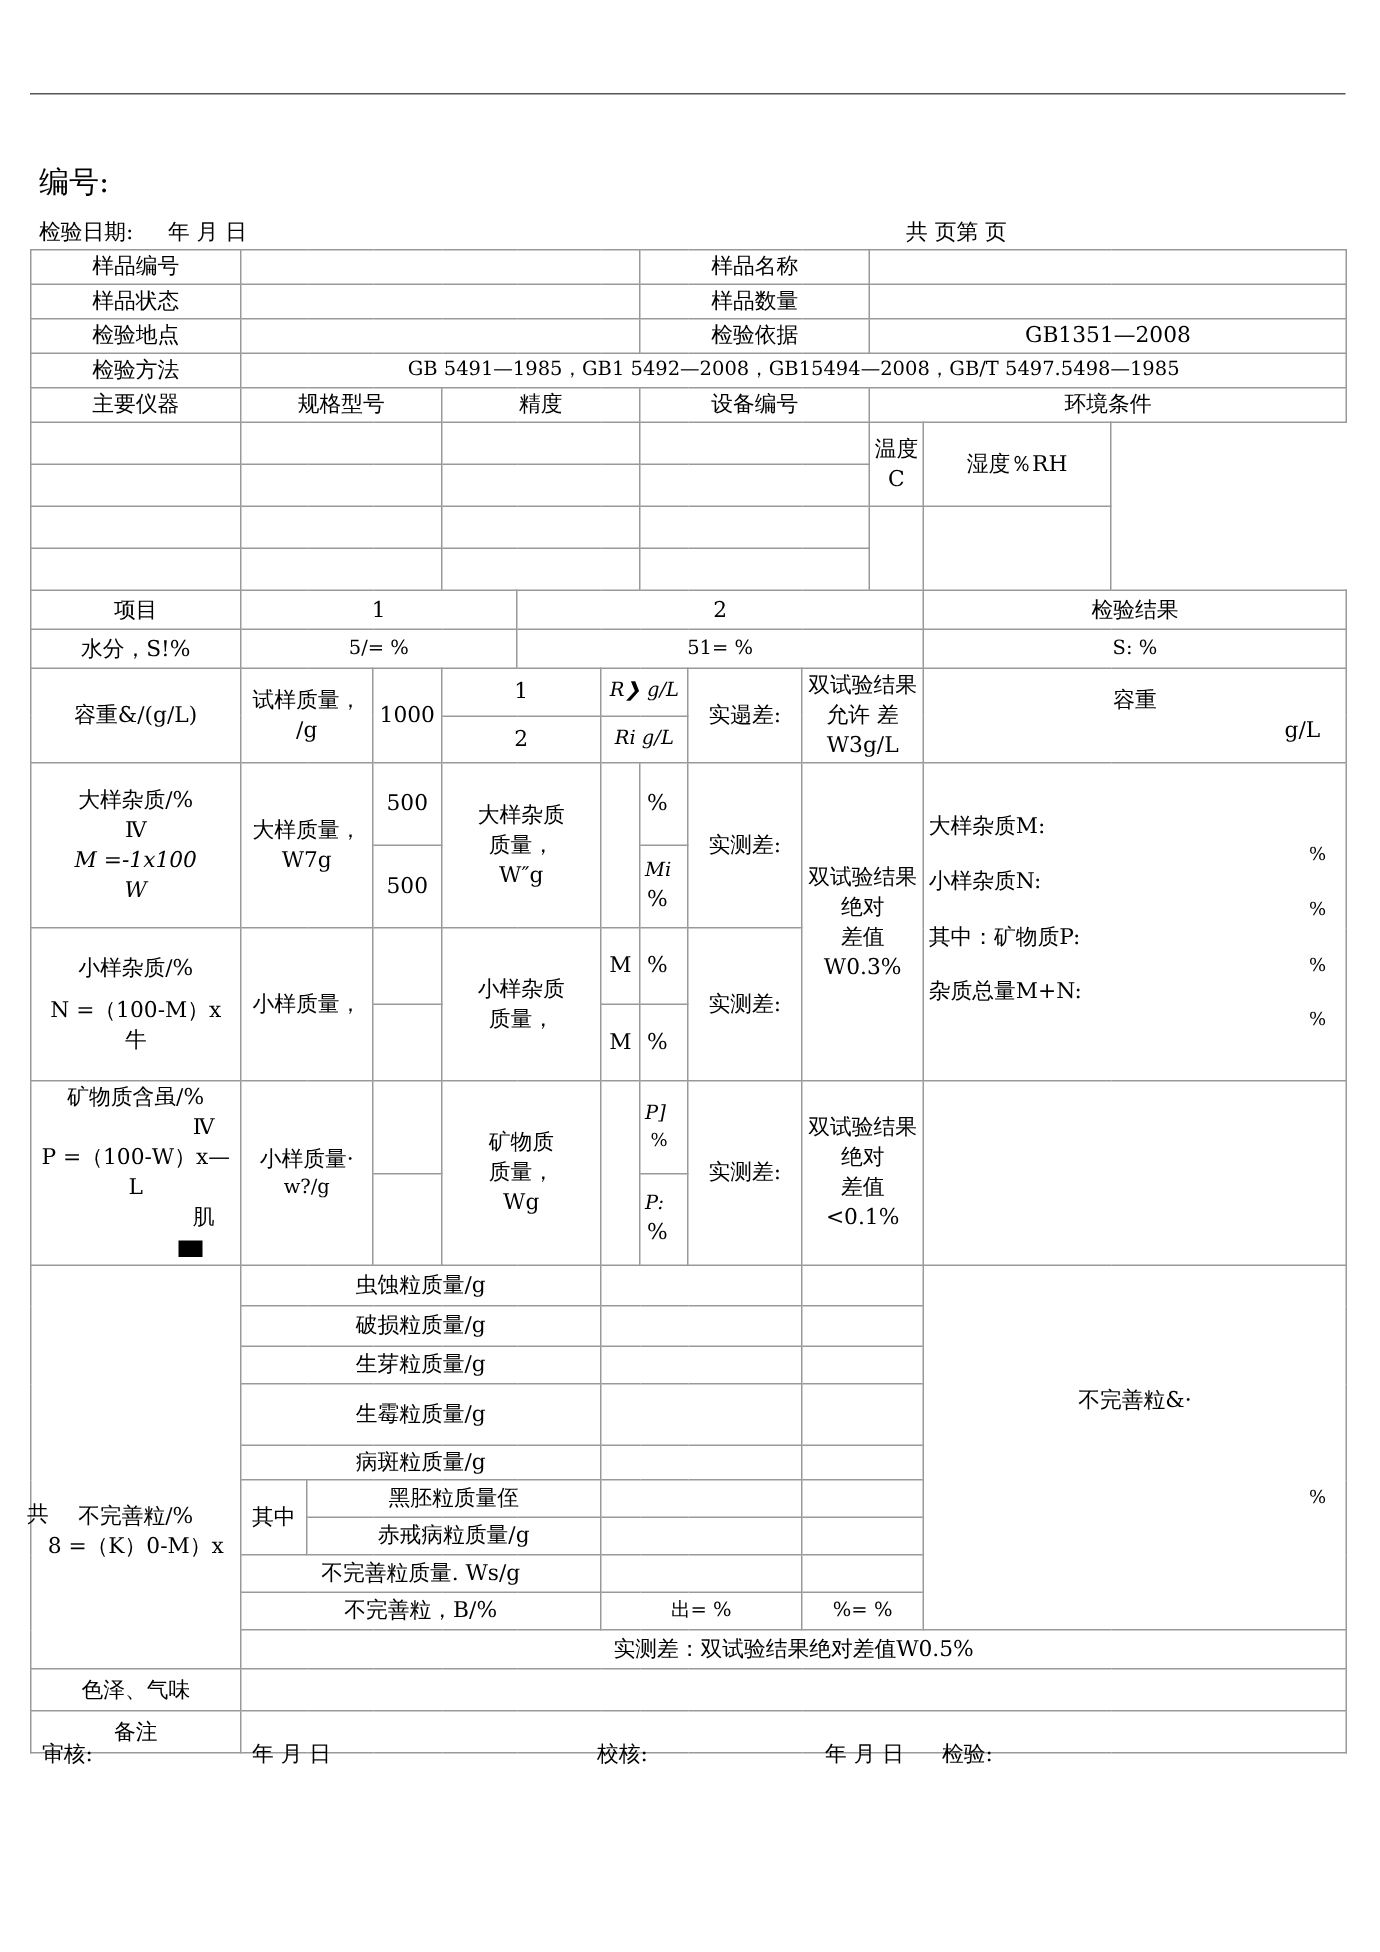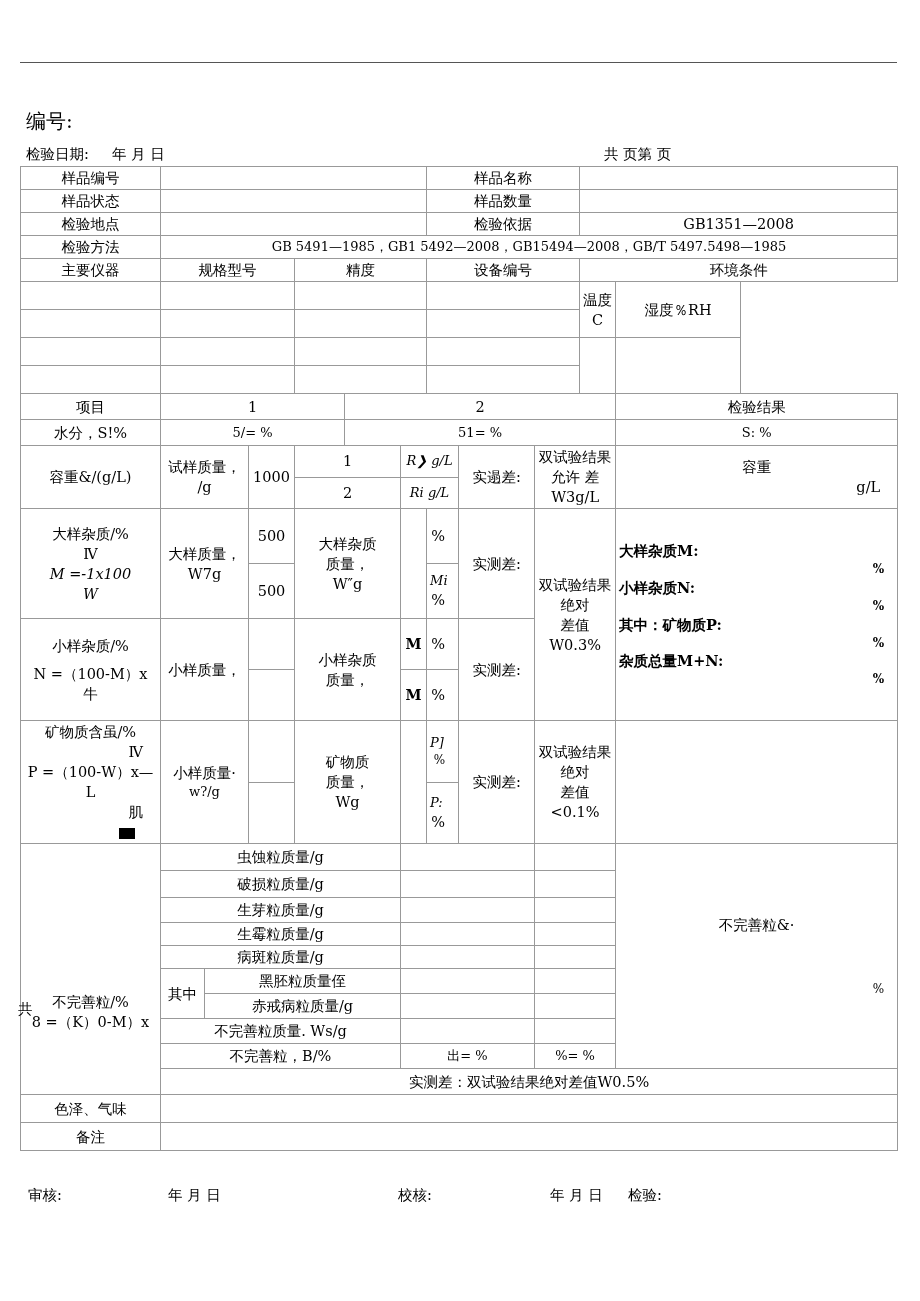--- a/index.html
+++ b/index.html
@@ -41,21 +41,21 @@
   }
   table.grid td {
     border:1px solid #999;
     padding:1px 3px;
     vertical-align:middle;
     line-height:1.38;
     word-break:break-word;
   }
   .c  { text-align:center; }
   .l  { text-align:center; }
-  .tp { vertical-align:top;font-weight:bold; }
+  .tp { vertical-align:top; }
   .bt { vertical-align:bottom; }
   .sm { font-size:13px; }
   .xs { font-size:12px; }
   .it { font-style:italic; }
 
   .pad-l { padding-left:8px; }
 
   .twoline { line-height:1.5; }
 
   .blk-sq {
@@ -64,21 +64,21 @@
   }
 
   .formula { display:block; text-align:center; }
   .f-r { display:block; text-align:right; padding-right:14px; }
 
   .pct-r { display:block; text-align:right; padding-right:10px; }
   .lbl-l { display:block; text-align:left; }
 
   
   .sig { position:absolute; top:1160px; left:0; width:920px; font-size:14.5px; }
-  .sig span { position:absolute; white-space:nowrap;margin-top:26px; }
+  .sig span { position:absolute; white-space:nowrap; }
   .sig .s1 { left:28px; }
   .sig .s2 { left:168px; }
   .sig .s3 { left:398px; }
   .sig .s4 { left:550px; }
   .sig .s5 { left:628px; }
 
   
   .overflow-left {
     position:absolute; left:18px; top:1000px; font-size:14.5px;
   }
@@ -349,21 +349,21 @@
     <tr style="height:27px">
       <td class="c" colspan="5">破损粒质量/g</td>
       <td colspan="3">&nbsp;</td>
       <td colspan="2">&nbsp;</td>
     </tr>
     <tr style="height:25px">
       <td class="c" colspan="5">生芽粒质量/g</td>
       <td colspan="3">&nbsp;</td>
       <td colspan="2">&nbsp;</td>
     </tr>
-    <tr style="height:23px">
+    <tr style="height:41px">
       <td class="c" colspan="5">生霉粒质量/g</td>
       <td colspan="3">&nbsp;</td>
       <td colspan="2">&nbsp;</td>
     </tr>
     <tr style="height:23px">
       <td class="c" colspan="5">病斑粒质量/g</td>
       <td colspan="3">&nbsp;</td>
       <td colspan="2">&nbsp;</td>
     </tr>
 

